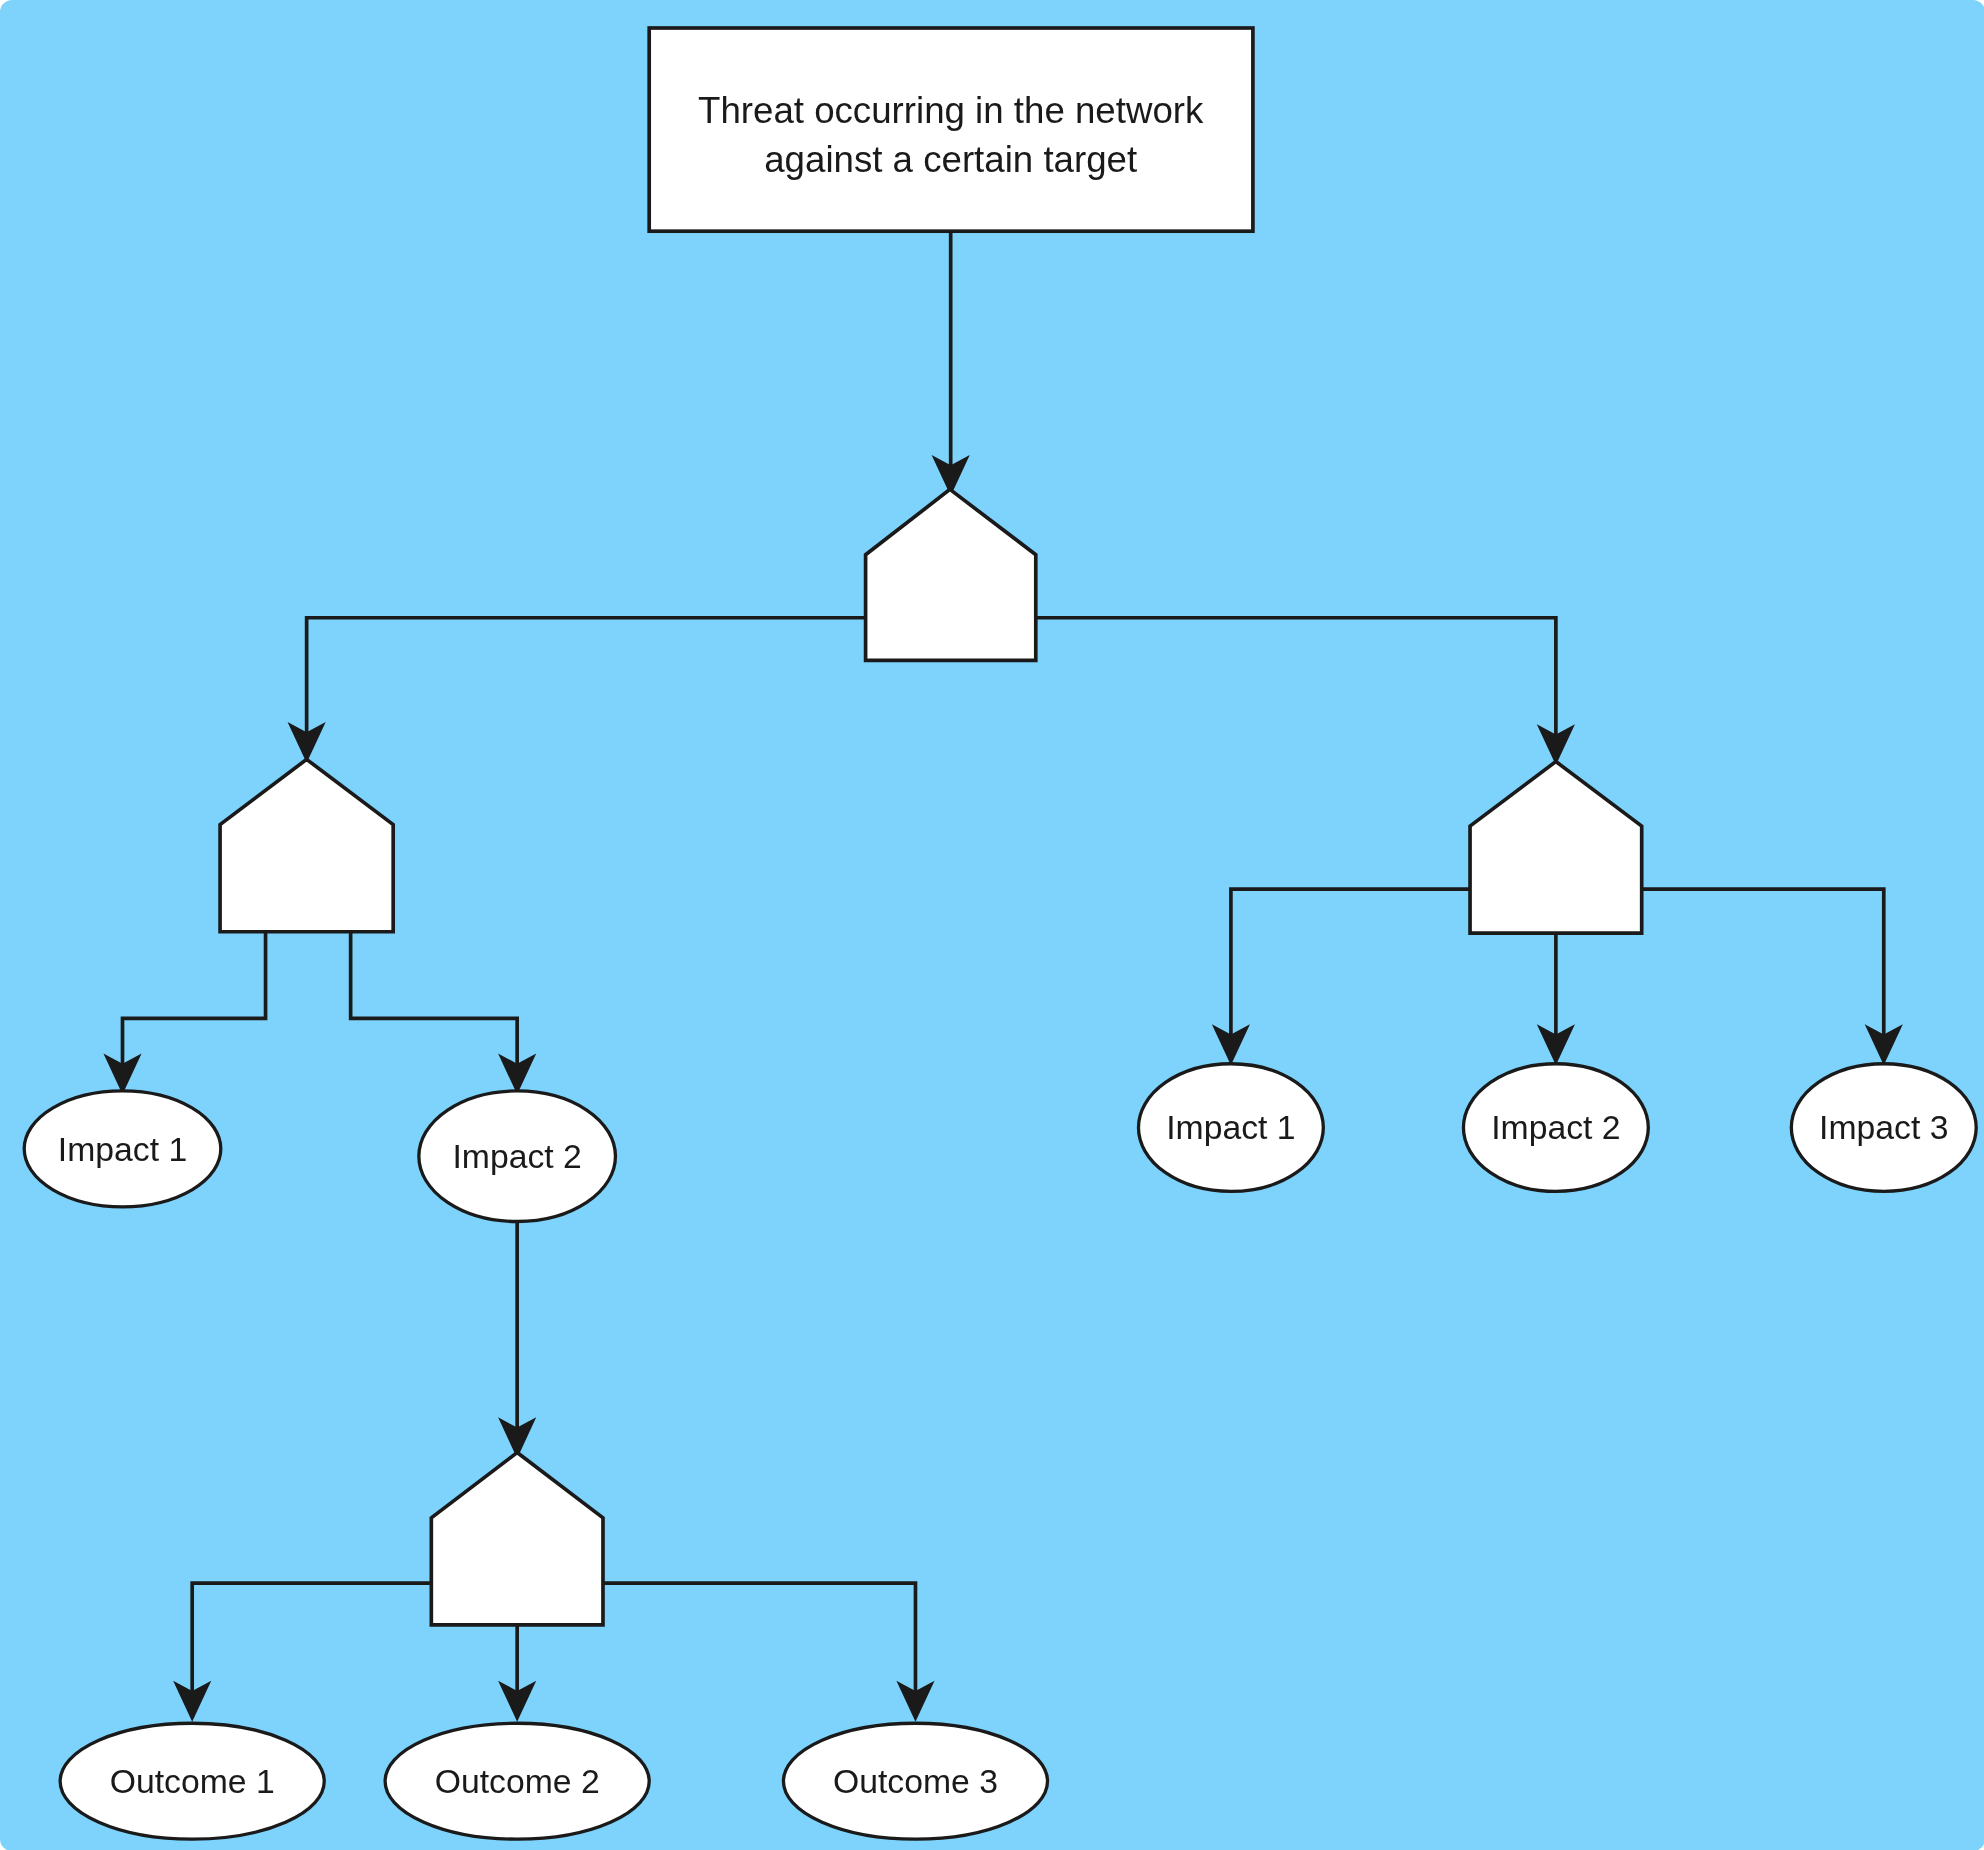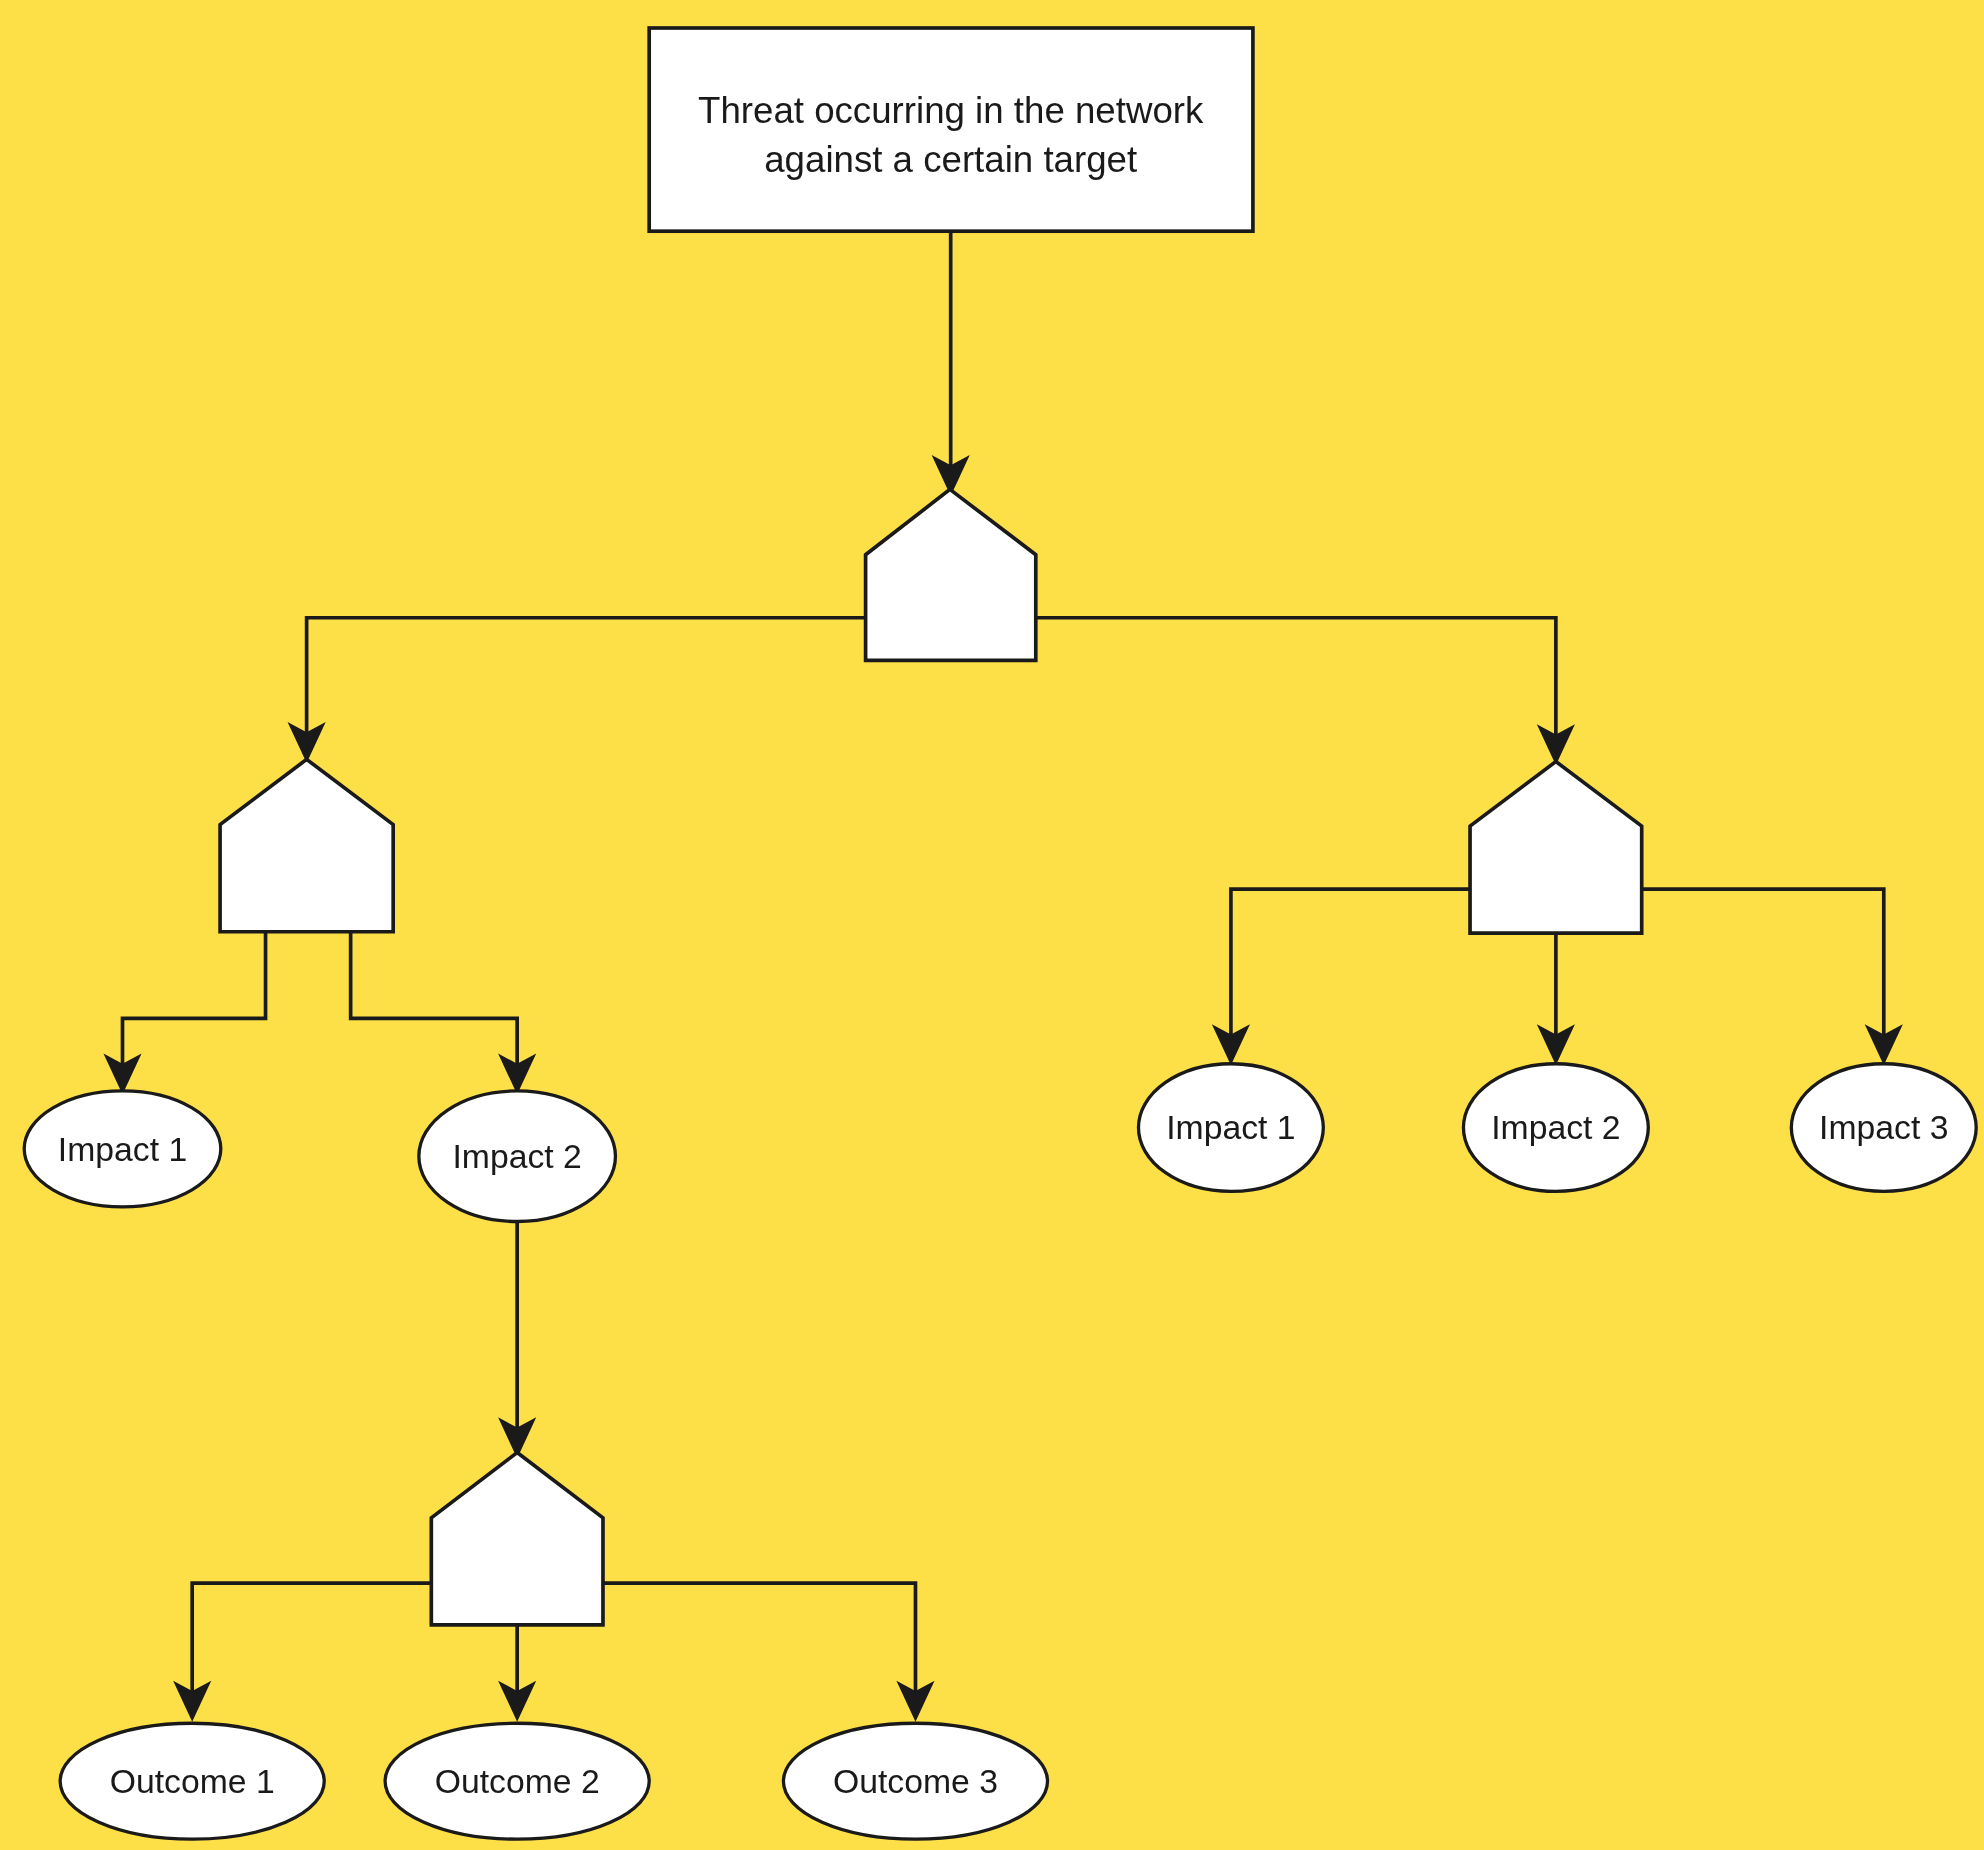--- a/index.html
+++ b/index.html
@@ -8,22 +8,23 @@
     padding: 0;
     background: #ffffff;
   }
   body {
     font-family: "Liberation Sans", sans-serif;
   }
   #canvas-wrap {
     position: relative;
     width: 1985px;
     height: 1851px;
-    background: #fde047;
+    background: #7dd3fc;
     overflow: hidden;
+    border-radius: 12px;
   }
   svg#diagram {
     display: block;
     width: 1985px;
     height: 1851px;
   }
   .shape-stroke {
     fill: #ffffff;
     stroke: #1a1a1a;
     stroke-width: 5;

